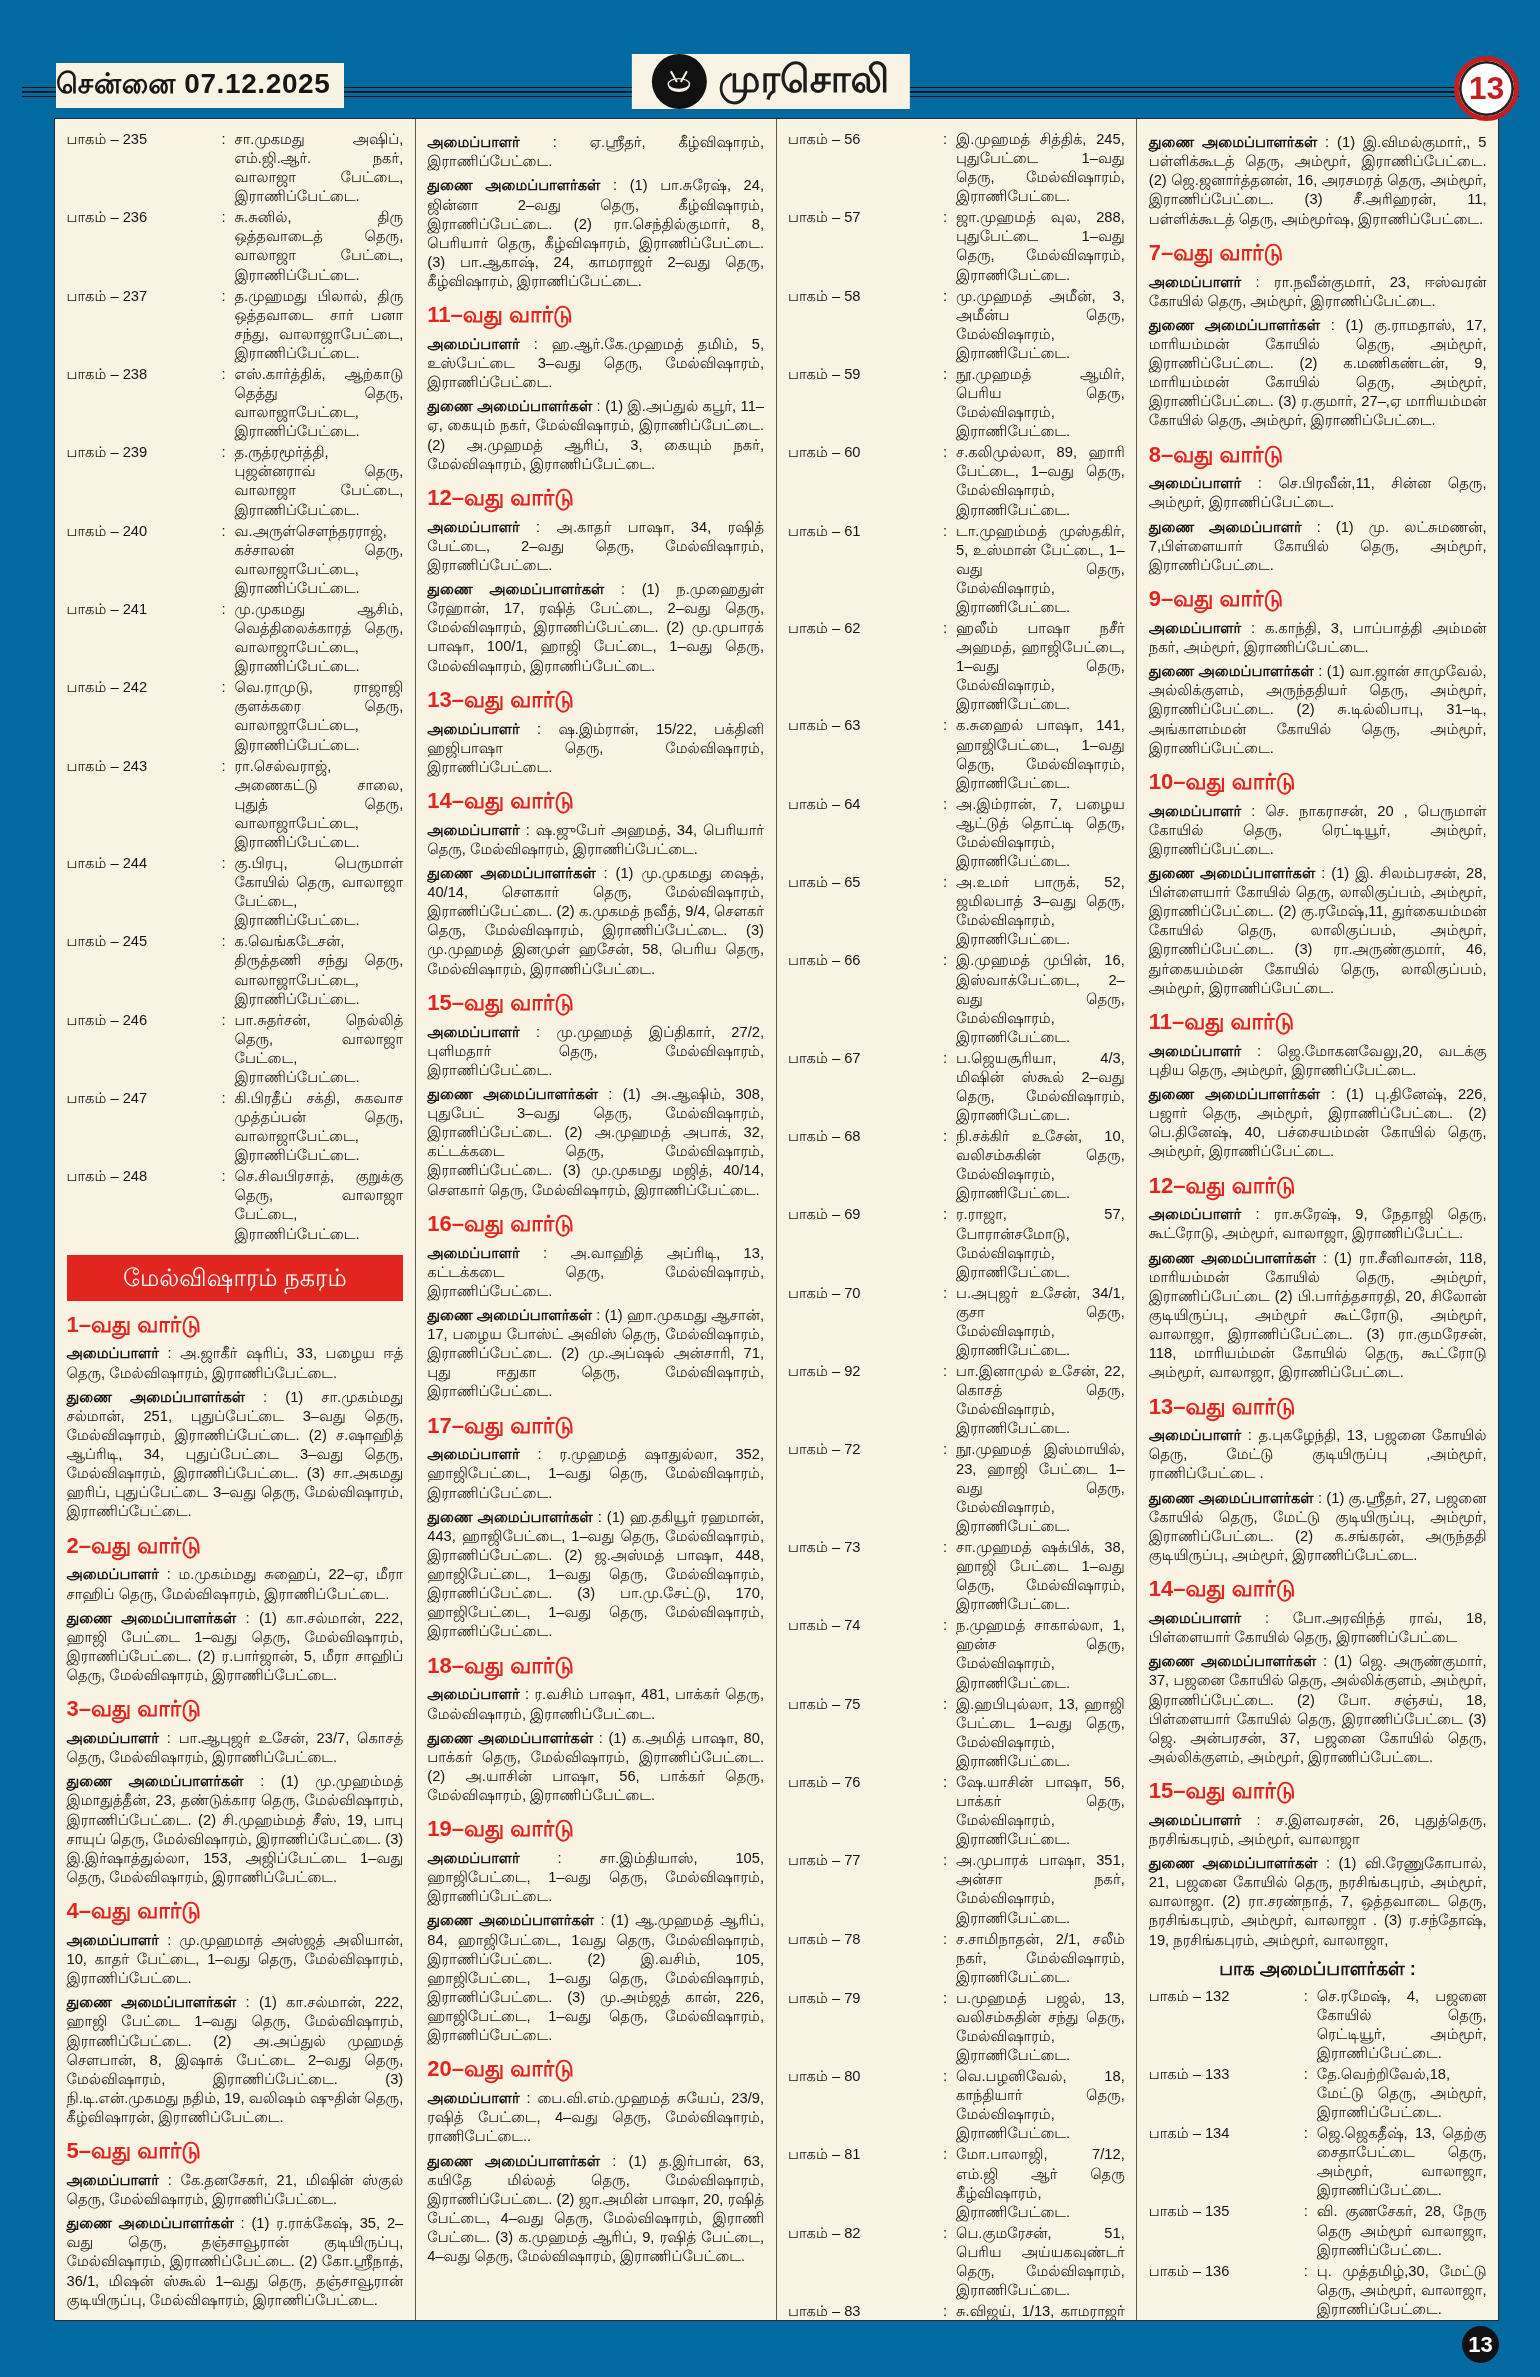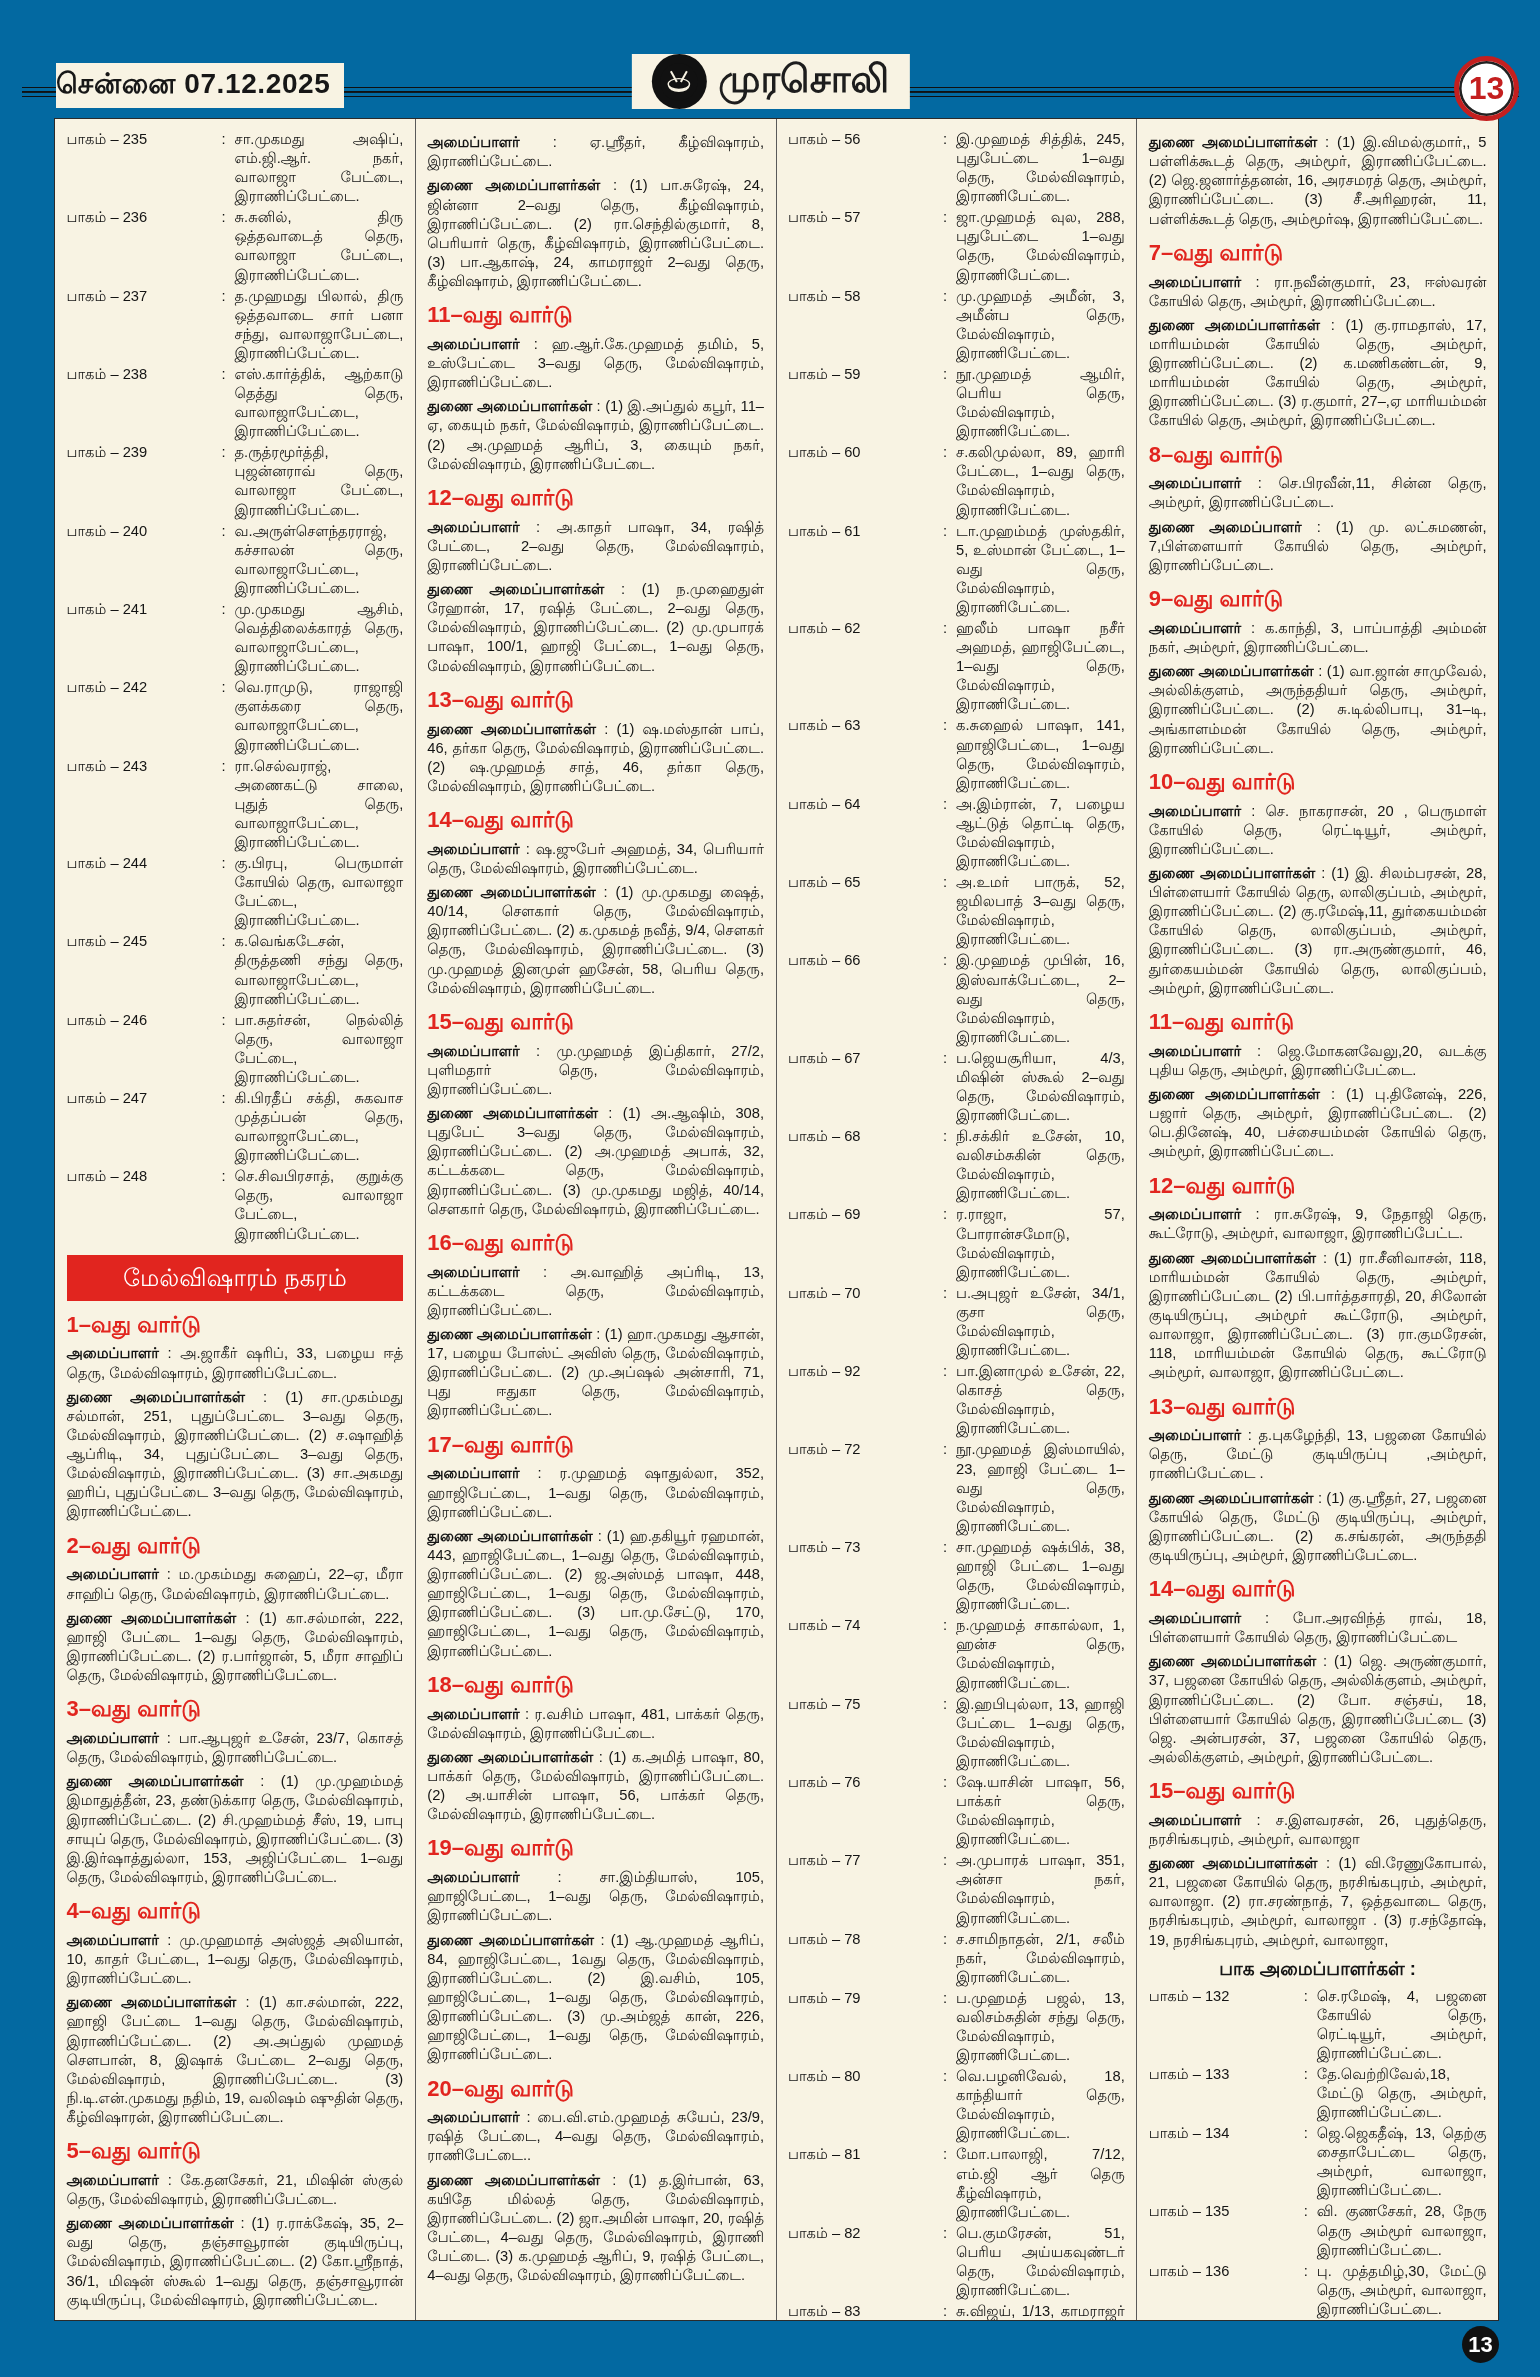--- a/index.html
+++ b/index.html
@@ -161,21 +161,21 @@
     <div class="col">
         <p class="role"><span class="lbl">அமைப்பாளர்</span><span> : </span><span>ஏ.ஸ்ரீதர், கீழ்விஷாரம், இராணிப்பேட்டை.</span></p>
         <p class="role"><span class="lbl">துணை அமைப்பாளர்கள்</span><span> : </span><span>(1) பா.சுரேஷ், 24, ஜின்னா 2–வது தெரு, கீழ்விஷாரம், இராணிப்பேட்டை. (2) ரா.செந்தில்குமார், 8, பெரியார் தெரு, கீழ்விஷாரம், இராணிப்பேட்டை. (3) பா.ஆகாஷ், 24, காமராஜர் 2–வது தெரு, கீழ்விஷாரம், இராணிப்பேட்டை.</span></p>
         <div class="ward">11–வது வார்டு</div>
         <p class="role"><span class="lbl">அமைப்பாளர்</span><span> : </span><span>ஹ.ஆர்.கே.முஹமத் தமிம், 5, உஸ்பேட்டை 3–வது தெரு, மேல்விஷாரம், இராணிப்பேட்டை.</span></p>
         <p class="role"><span class="lbl">துணை அமைப்பாளர்கள்</span><span> : </span><span>(1) இ.அப்துல் கபூர், 11–ஏ, கையும் நகர், மேல்விஷாரம், இராணிப்பேட்டை. (2) அ.முஹமத் ஆரிப், 3, கையும் நகர், மேல்விஷாரம், இராணிப்பேட்டை.</span></p>
         <div class="ward">12–வது வார்டு</div>
         <p class="role"><span class="lbl">அமைப்பாளர்</span><span> : </span><span>அ.காதர் பாஷா, 34, ரஷித் பேட்டை, 2–வது தெரு, மேல்விஷாரம், இராணிப்பேட்டை.</span></p>
         <p class="role"><span class="lbl">துணை அமைப்பாளர்கள்</span><span> : </span><span>(1) ந.முஹைதுள் ரேஹான், 17, ரஷித் பேட்டை, 2–வது தெரு, மேல்விஷாரம், இராணிப்பேட்டை. (2) மு.முபாரக் பாஷா, 100/1, ஹாஜி பேட்டை, 1–வது தெரு, மேல்விஷாரம், இராணிப்பேட்டை.</span></p>
         <div class="ward">13–வது வார்டு</div>
-        <p class="role"><span class="lbl">துணை அமைப்பாளர்கள்</span><span> : </span><span>(1) ஷ.மஸ்தான் பாப், 46, தர்கா தெரு, மேல்விஷாரம், இராணிப்பேட்டை. (2) ஷ.முஹமத் சாத், 46, தர்கா தெரு, மேல்விஷாரம், இராணிப்பேட்டை.</span></p>
+        <p class="role"><span class="lbl">அமைப்பாளர்</span><span> : </span><span>ஷ.இம்ரான், 15/22, பக்தினி ஹஜிபாஷா தெரு, மேல்விஷாரம், இராணிப்பேட்டை.</span></p>
         <div class="ward">14–வது வார்டு</div>
         <p class="role"><span class="lbl">அமைப்பாளர்</span><span> : </span><span>ஷ.ஜுபேர் அஹமத், 34, பெரியார் தெரு, மேல்விஷாரம், இராணிப்பேட்டை.</span></p>
         <p class="role"><span class="lbl">துணை அமைப்பாளர்கள்</span><span> : </span><span>(1) மு.முகமது ஷைத், 40/14, சௌகார் தெரு, மேல்விஷாரம், இராணிப்பேட்டை. (2) க.முகமத் நவீத், 9/4, சௌகர் தெரு, மேல்விஷாரம், இராணிப்பேட்டை. (3) மு.முஹமத் இனமுள் ஹசேன், 58, பெரிய தெரு, மேல்விஷாரம், இராணிப்பேட்டை.</span></p>
         <div class="ward">15–வது வார்டு</div>
         <p class="role"><span class="lbl">அமைப்பாளர்</span><span> : </span><span>மு.முஹமத் இப்திகார், 27/2, புளிமதார் தெரு, மேல்விஷாரம், இராணிப்பேட்டை.</span></p>
         <p class="role"><span class="lbl">துணை அமைப்பாளர்கள்</span><span> : </span><span>(1) அ.ஆஷிம், 308, புதுபேட் 3–வது தெரு, மேல்விஷாரம், இராணிப்பேட்டை. (2) அ.முஹமத் அபாக், 32, கட்டக்கடை தெரு, மேல்விஷாரம், இராணிப்பேட்டை. (3) மு.முகமது மஜித், 40/14, சௌகார் தெரு, மேல்விஷாரம், இராணிப்பேட்டை.</span></p>
         <div class="ward">16–வது வார்டு</div>
         <p class="role"><span class="lbl">அமைப்பாளர்</span><span> : </span><span>அ.வாஹித் அப்ரிடி, 13, கட்டக்கடை தெரு, மேல்விஷாரம், இராணிப்பேட்டை.</span></p>
         <p class="role"><span class="lbl">துணை அமைப்பாளர்கள்</span><span> : </span><span>(1) ஹா.முகமது ஆசான், 17, பழைய போஸ்ட் அவிஸ் தெரு, மேல்விஷாரம், இராணிப்பேட்டை. (2) மு.அப்ஷல் அன்சாரி, 71, புது ஈதுகா தெரு, மேல்விஷாரம், இராணிப்பேட்டை.</span></p>
         <div class="ward">17–வது வார்டு</div>

